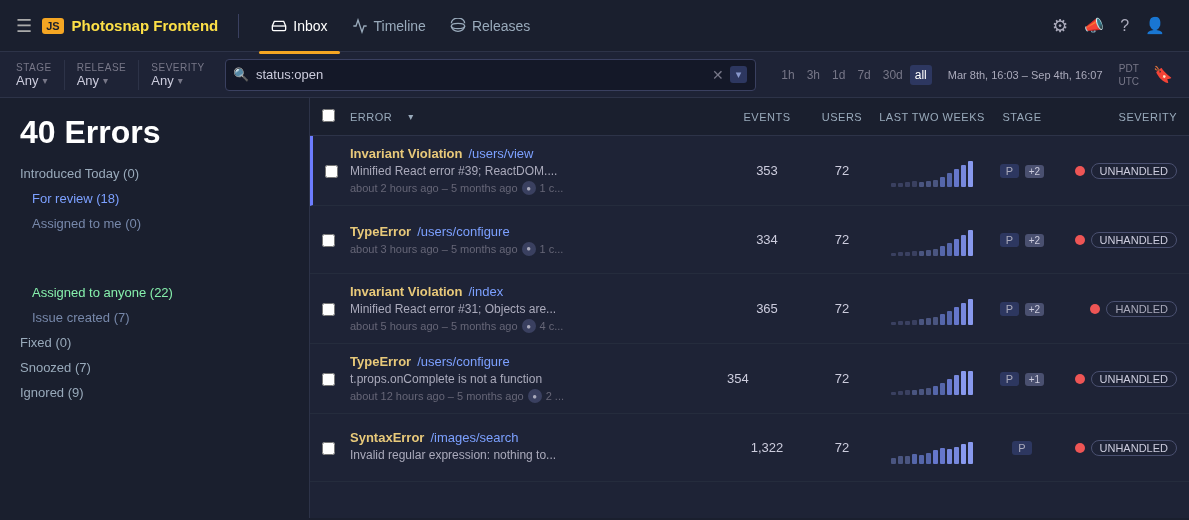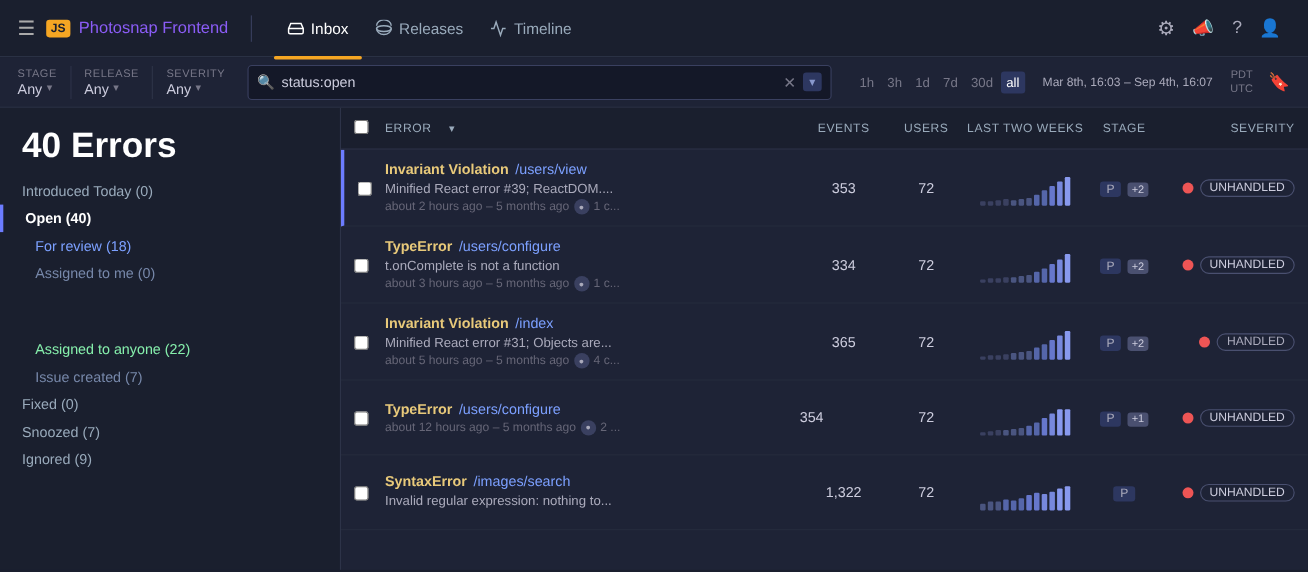--- a/index.html
+++ b/index.html
@@ -4,44 +4,44 @@
   <style>
     * { box-sizing: border-box; margin: 0; padding: 0; }
     body { font-family: -apple-system, BlinkMacSystemFont, 'Segoe UI', sans-serif; background: #1a1f2e; color: #fff; width: 1189px; height: 520px; overflow: hidden; font-size: 13px; }
   </style>
 </head>
 <body>
 
 <div style="display:flex; align-items:center; background:#1a1f2e; height:52px; padding:0 16px; border-bottom:1px solid #2d3348;">
   <span style="color:#aaa;cursor:pointer;margin-right:10px;font-size:18px;">☰</span>
   <span style="background:#f5a623;color:#1a1f2e;font-weight:900;font-size:11px;padding:2px 4px;border-radius:3px;margin-right:8px;">JS</span>
-  <span style="color:#8b5cf6;font-weight:400;font-size:15px;margin-right:20px;">Photosnap Frontend</span>
+  <span style="color:#fde047;font-weight:700;font-size:15px;margin-right:20px;">Photosnap Frontend</span>
   <div style="width:1px;height:24px;background:#3a4060;margin-right:20px;"></div>
 
   <div style="display:flex;align-items:center;gap:6px;color:#fff;font-size:14px;padding:6px 12px;cursor:pointer;position:relative;text-decoration:none;">
     <svg width="16" height="16" fill="none" stroke="currentColor" stroke-width="2" viewBox="0 0 24 24">
         <path d="M22 12l-3-7H5L2 12v5a2 2 0 002 2h16a2 2 0 002-2v-5z"></path>
         <polyline points="2 12 22 12"></polyline>
       </svg>
     <span>Inbox</span>
     <div style="position:absolute;bottom:-14px;left:0;right:0;height:3px;background:#f5a623;border-radius:2px;"></div>
   </div>
   <div style="display:flex;align-items:center;gap:6px;color:#99aabb;font-size:14px;padding:6px 12px;cursor:pointer;">
     <svg width="16" height="16" fill="none" stroke="currentColor" stroke-width="2" viewBox="0 0 24 24">
+        <polyline points="22 12 18 12 15 21 9 3 6 12 2 12"></polyline>
+      </svg>
+    <span>Timeline</span>
+  </div>
+  <div style="display:flex;align-items:center;gap:6px;color:#99aabb;font-size:14px;padding:6px 12px;cursor:pointer;">
+    <svg width="16" height="16" fill="none" stroke="currentColor" stroke-width="2" viewBox="0 0 24 24">
         <ellipse cx="12" cy="12" rx="10" ry="4"></ellipse>
         <path d="M2 12c0 4.418 4.477 8 10 8s10-3.582 10-8"></path>
         <path d="M2 8c0-4.418 4.477-8 10-8s10 3.582 10 8"></path>
       </svg>
     <span>Releases</span>
-  </div>
-  <div style="display:flex;align-items:center;gap:6px;color:#99aabb;font-size:14px;padding:6px 12px;cursor:pointer;">
-    <svg width="16" height="16" fill="none" stroke="currentColor" stroke-width="2" viewBox="0 0 24 24">
-        <polyline points="22 12 18 12 15 21 9 3 6 12 2 12"></polyline>
-      </svg>
-    <span>Timeline</span>
   </div>
 
   <div style="flex:1;"></div>
 
   <div style="color:#aab;cursor:pointer;padding:8px;font-size:18px;">⚙</div>
   <div style="color:#aab;cursor:pointer;padding:8px;font-size:16px;">📣</div>
   <div style="color:#aab;cursor:pointer;padding:8px;font-size:16px;">?</div>
   <div style="color:#aab;cursor:pointer;padding:8px;font-size:16px;">👤</div>
 </div>
 
@@ -93,21 +93,20 @@
   <div style="font-size:10px;color:#778;text-align:center;line-height:1.3;">PDT<br>UTC</div>
   <span style="color:#778;cursor:pointer;font-size:16px;margin-left:2px;">🔖</span>
 </div>
 
 <div style="display:flex;height:420px;">
 
   <div style="width:310px;min-width:310px;background:#1a1f2e;border-right:1px solid #2d3348;overflow-y:auto;">
     <div style="font-size:32px;font-weight:700;color:#fff;padding:16px 20px 10px;">40 Errors</div>
 
     <div style="padding:5px 20px;color:#99aabb;font-size:13px;cursor:pointer;">Introduced Today (0)</div>
-    <div style="padding:5px 20px;color:#fff;font-size:13px;cursor:pointer;font-weight:600;border-left:3px solid #6c7cff;">Open (40)</div>
     <div style="padding:5px 32px;color:#7ca0ff;font-size:13px;cursor:pointer;">For review (18)</div>
     <div style="padding:5px 32px;color:#7788aa;font-size:13px;cursor:pointer;">Assigned to me (0)</div>
     <div style="padding:5px 32px;color:#86efac;font-size:13px;cursor:pointer;margin-top:44px;">Assigned to anyone (22)</div>
     <div style="padding:5px 32px;color:#7788aa;font-size:13px;cursor:pointer;">Issue created (7)</div>
     <div style="padding:5px 20px;color:#99aabb;font-size:13px;cursor:pointer;">Fixed (0)</div>
     <div style="padding:5px 20px;color:#99aabb;font-size:13px;cursor:pointer;">Snoozed (7)</div>
     <div style="padding:5px 20px;color:#99aabb;font-size:13px;cursor:pointer;">Ignored (9)</div>
   </div>
 
   <div style="flex:1;overflow-y:auto;background:#1e2336;">
@@ -171,21 +170,20 @@
 
     <div style="display:flex;align-items:center;border-bottom:1px solid #252c3d;padding:10px 12px;cursor:pointer;min-height:68px;">
       <div style="width:28px;display:flex;align-items:flex-start;padding-top:2px;">
         <input type="checkbox" style="accent-color: rgb(108, 124, 255); cursor: pointer;">
       </div>
       <div style="flex:1;min-width:0;">
         <div style="display:flex;align-items:center;gap:6px;margin-bottom:3px;">
           <span style="color:#e8c97a;font-weight:600;font-size:13px;">TypeError</span>
           <span style="color:#7ca0ff;font-size:13px;">/users/configure</span>
         </div>
-        <div style="color:#aab;font-size:12px;white-space:nowrap;overflow:hidden;text-overflow:ellipsis;max-width:340px;margin-bottom:3px;">t.onComplete is not a function</div>
         <div style="color:#667;font-size:11px;display:flex;align-items:center;gap:4px;">
           <span>about 3 hours ago – 5 months ago</span>
           <span style="background:#3a4060;border-radius:50%;width:14px;height:14px;display:inline-flex;align-items:center;justify-content:center;font-size:8px;color:#aab;">●</span>
           <span>1 c...</span>
         </div>
       </div>
       <div style="width:80px;text-align:center;color:#ccd;font-size:13px;">334</div>
       <div style="width:70px;text-align:center;color:#ccd;font-size:13px;">72</div>
       <div style="width:110px;display:flex;align-items:flex-end;justify-content:center;gap:2px;height:32px;">
         <div style="background:#3a4060;border-radius:1px;width:5px;height:3px;"></div>
@@ -255,20 +253,21 @@
 
     <div style="display:flex;align-items:center;border-bottom:1px solid #252c3d;padding:10px 12px;cursor:pointer;min-height:68px;">
       <div style="width:28px;display:flex;align-items:flex-start;padding-top:2px;">
         <input type="checkbox" style="accent-color: rgb(108, 124, 255); cursor: pointer;">
       </div>
       <div style="flex:1;min-width:0;">
         <div style="display:flex;align-items:center;gap:6px;margin-bottom:3px;">
           <span style="color:#e8c97a;font-weight:600;font-size:13px;">TypeError</span>
           <span style="color:#7ca0ff;font-size:13px;">/users/configure</span>
         </div>
+        <div style="color:#aab;font-size:12px;white-space:nowrap;overflow:hidden;text-overflow:ellipsis;max-width:340px;margin-bottom:3px;">t.props.onComplete is not a function</div>
         <div style="color:#667;font-size:11px;display:flex;align-items:center;gap:4px;">
           <span>about 12 hours ago – 5 months ago</span>
           <span style="background:#3a4060;border-radius:50%;width:14px;height:14px;display:inline-flex;align-items:center;justify-content:center;font-size:8px;color:#aab;">●</span>
           <span>2 ...</span>
         </div>
       </div>
       <div style="width:80px;text-align:left;color:#ccd;font-size:13px;">354</div>
       <div style="width:70px;text-align:center;color:#ccd;font-size:13px;">72</div>
       <div style="width:110px;display:flex;align-items:flex-end;justify-content:center;gap:2px;height:32px;">
         <div style="background:#3a4060;border-radius:1px;width:5px;height:3px;"></div>

